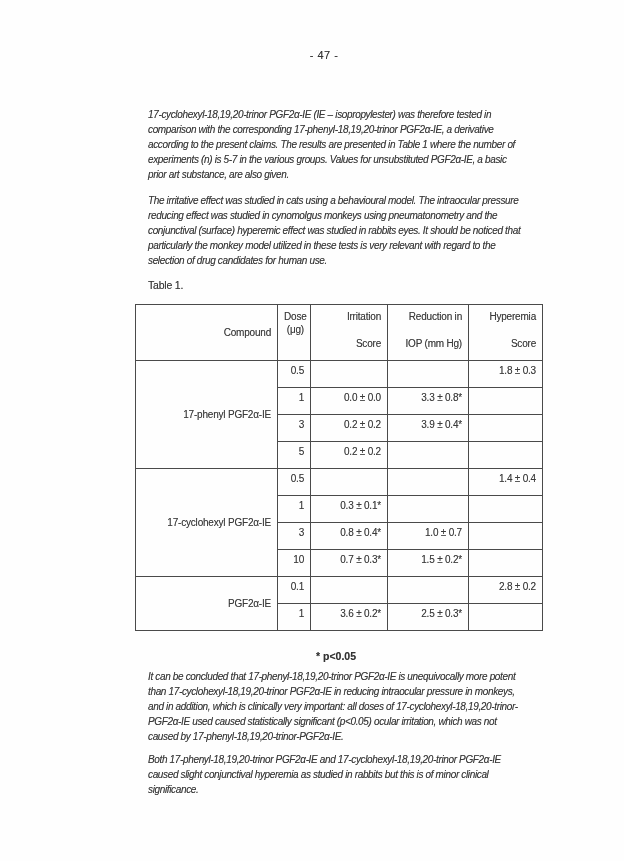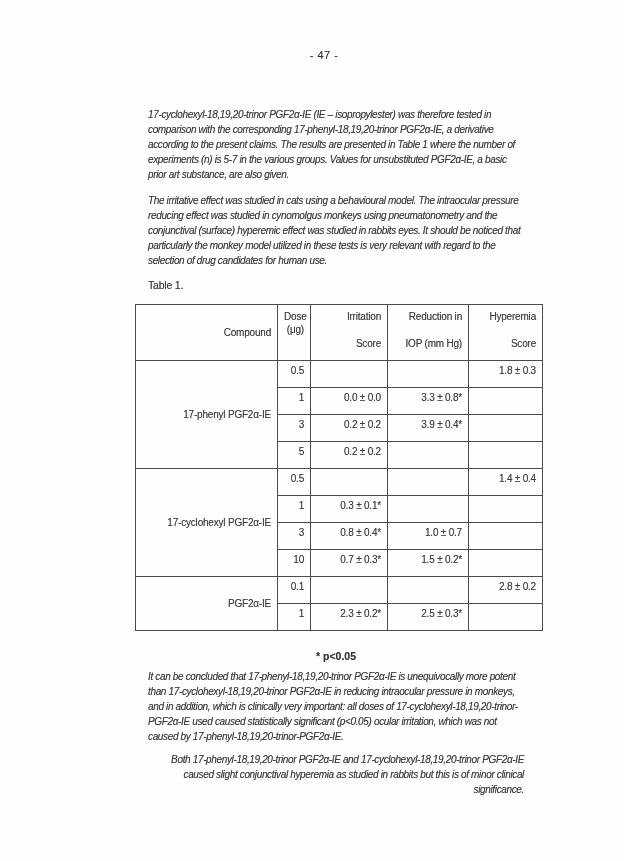--- a/index.html
+++ b/index.html
@@ -37,21 +37,21 @@
     letter-spacing: -0.35px;
     line-height: 15px;
     color: #3a3a3a;
     margin: 0 0 11px 0;
   }
   .para.conclusion {
     text-underline-offset: 2px;
     margin-top: 7px;
     margin-bottom: 0;
   }
-  .para.final-note { margin-top: 8px; margin-bottom: 0; text-align: right; }
+  .para.final-note { margin-top: 8px; margin-bottom: 0; }
   .table-label {
     font-size: 10.5px;
     letter-spacing: -0.2px;
     color: #383838;
     margin-top: 3px;
   }
   .data-table {
     border-collapse: collapse;
     table-layout: fixed;
     width: 407px;
@@ -182,21 +182,21 @@
 
       <tr class="drow">
         <td class="compound" rowspan="2">PGF2α-IE</td>
         <td>0.1</td>
         <td></td>
         <td></td>
         <td>2.8 ± 0.2</td>
       </tr>
       <tr class="drow">
         <td>1</td>
-        <td>2.3 ± 0.2*</td>
+        <td>3.6 ± 0.2*</td>
         <td>2.5 ± 0.3*</td>
         <td></td>
       </tr>
     </tbody>
       </table>
 
     <div class="footnote">* p&lt;0.05</div>
 
     <p class="para conclusion">It can be concluded that 17-phenyl-18,19,20-trinor PGF2α-IE is unequivocally more potent than 17-cyclohexyl-18,19,20-trinor PGF2α-IE in reducing intraocular pressure in monkeys, and in addition, which is clinically very important: all doses of 17-cyclohexyl-18,19,20-trinor-PGF2α-IE used caused statistically significant (p&lt;0.05) ocular irritation, which was not caused by 17-phenyl-18,19,20-trinor-PGF2α-IE.</p>
 

